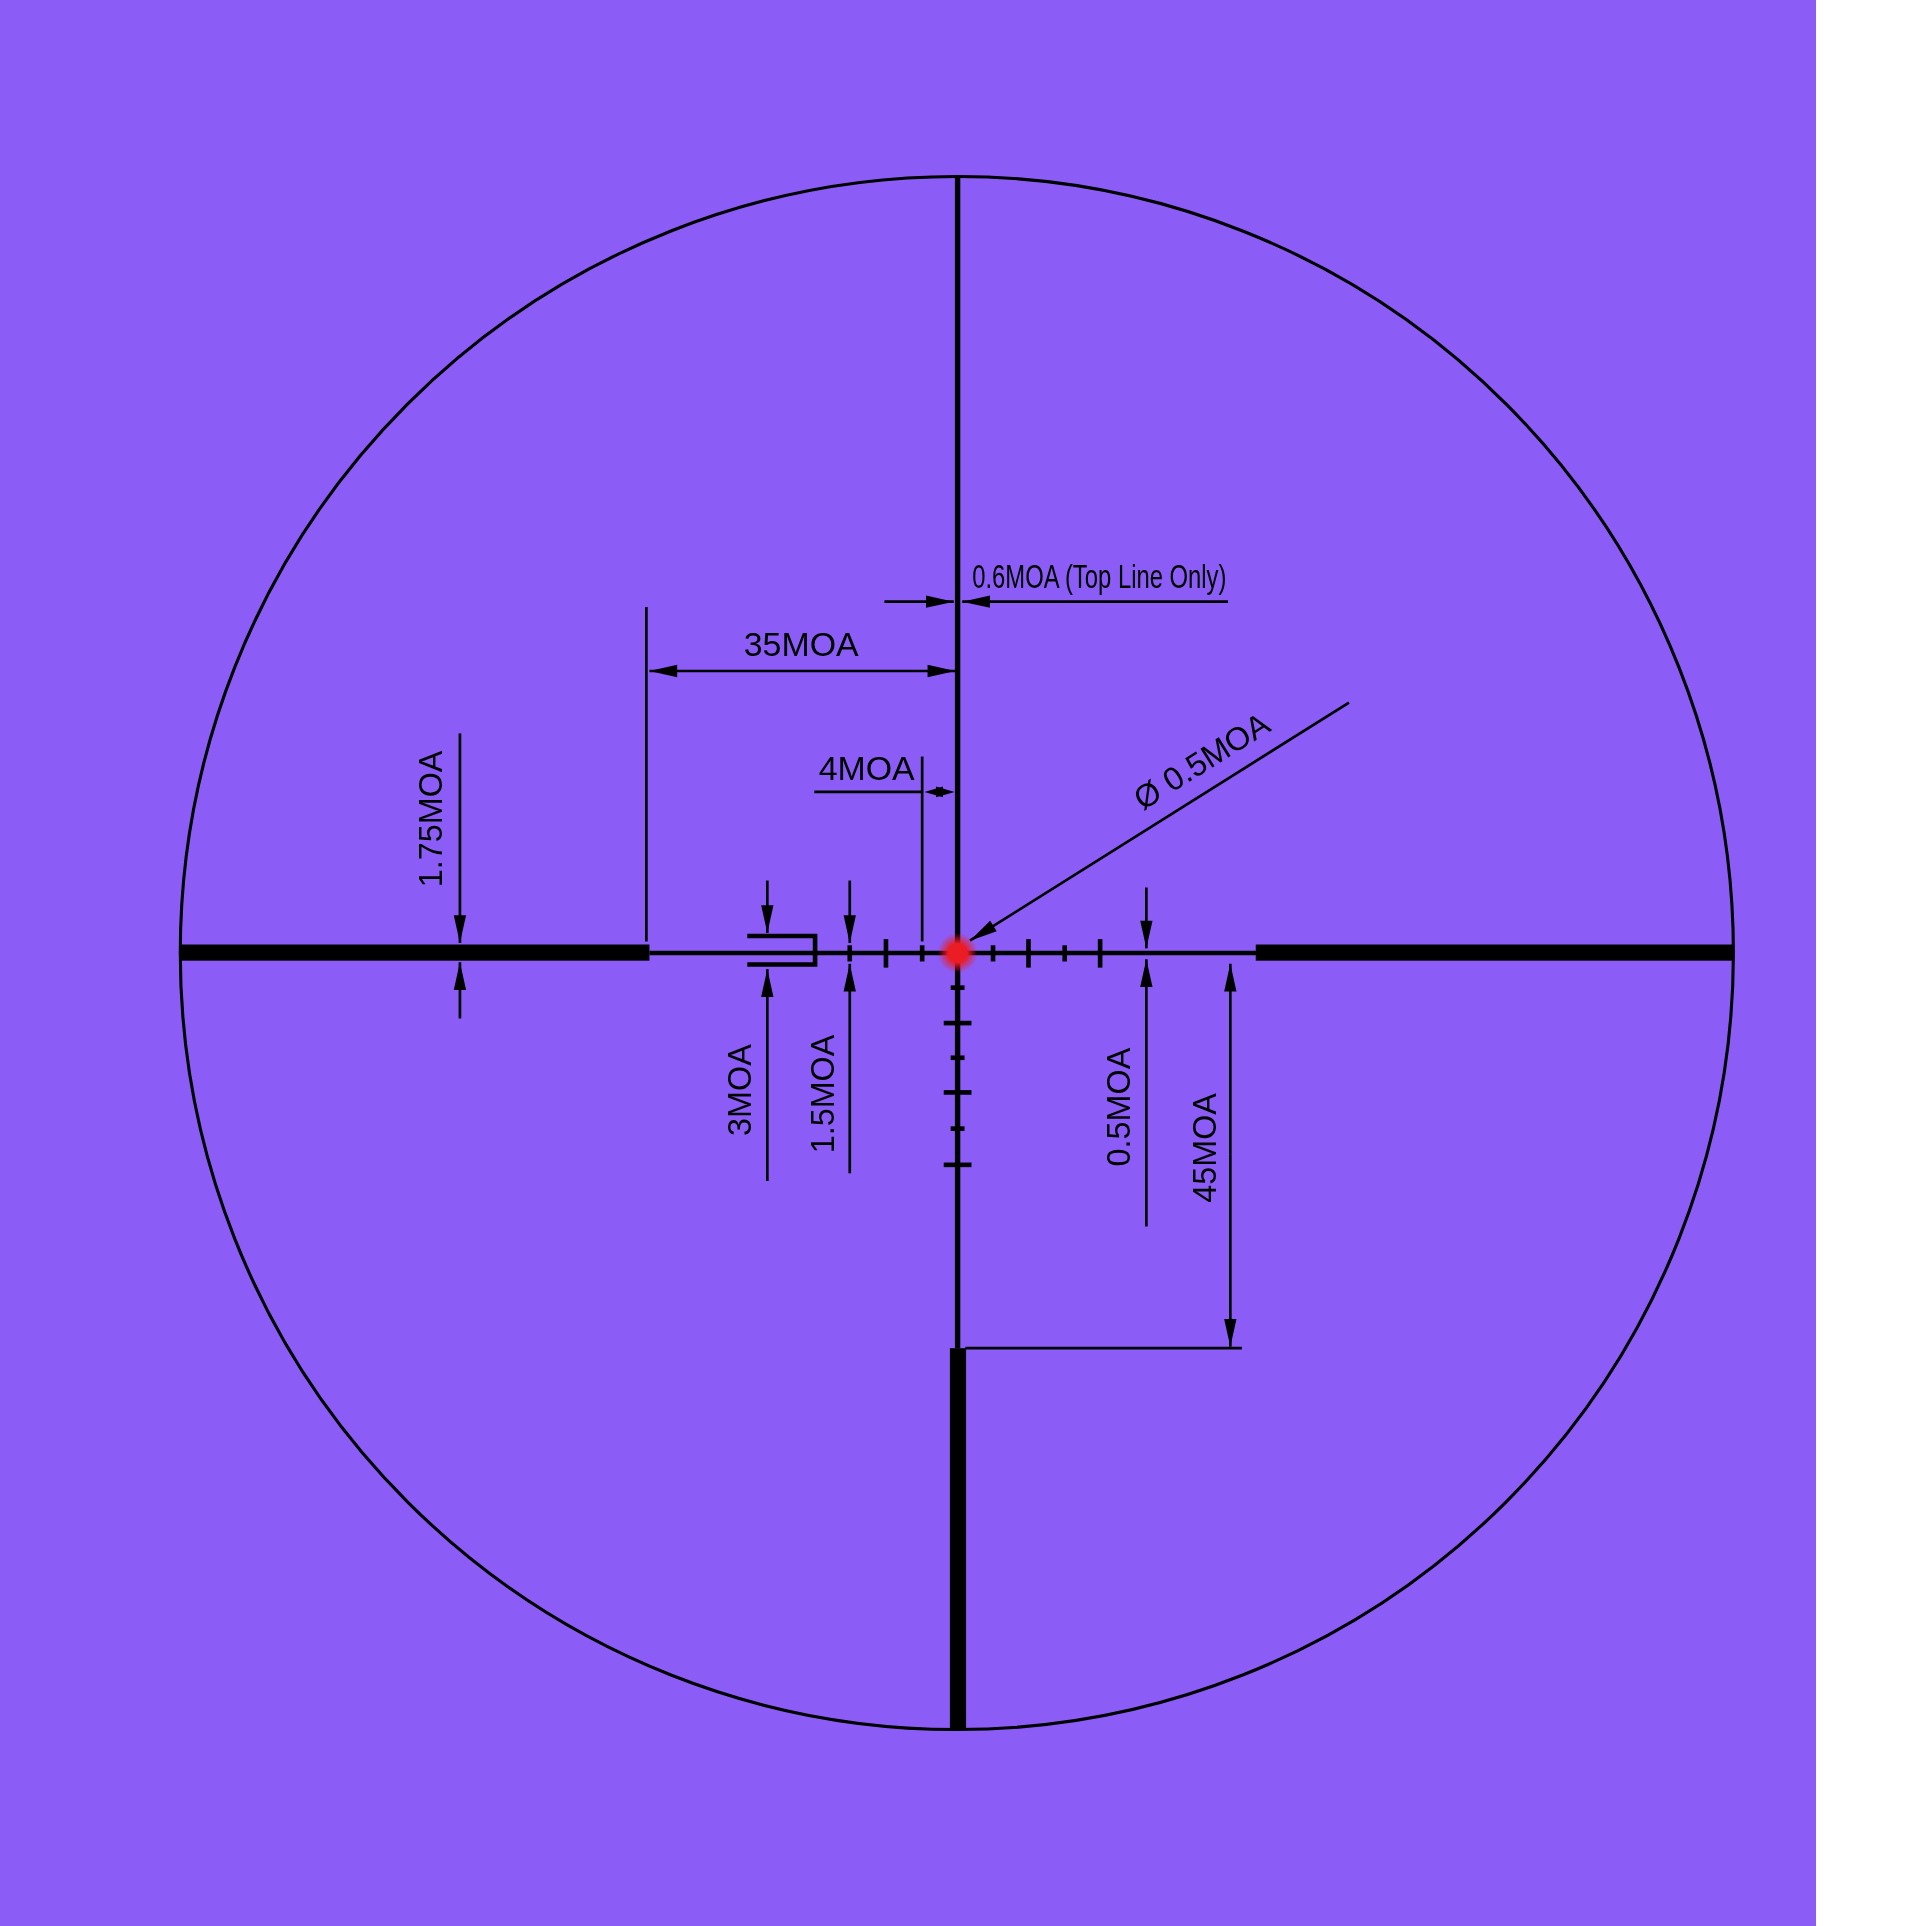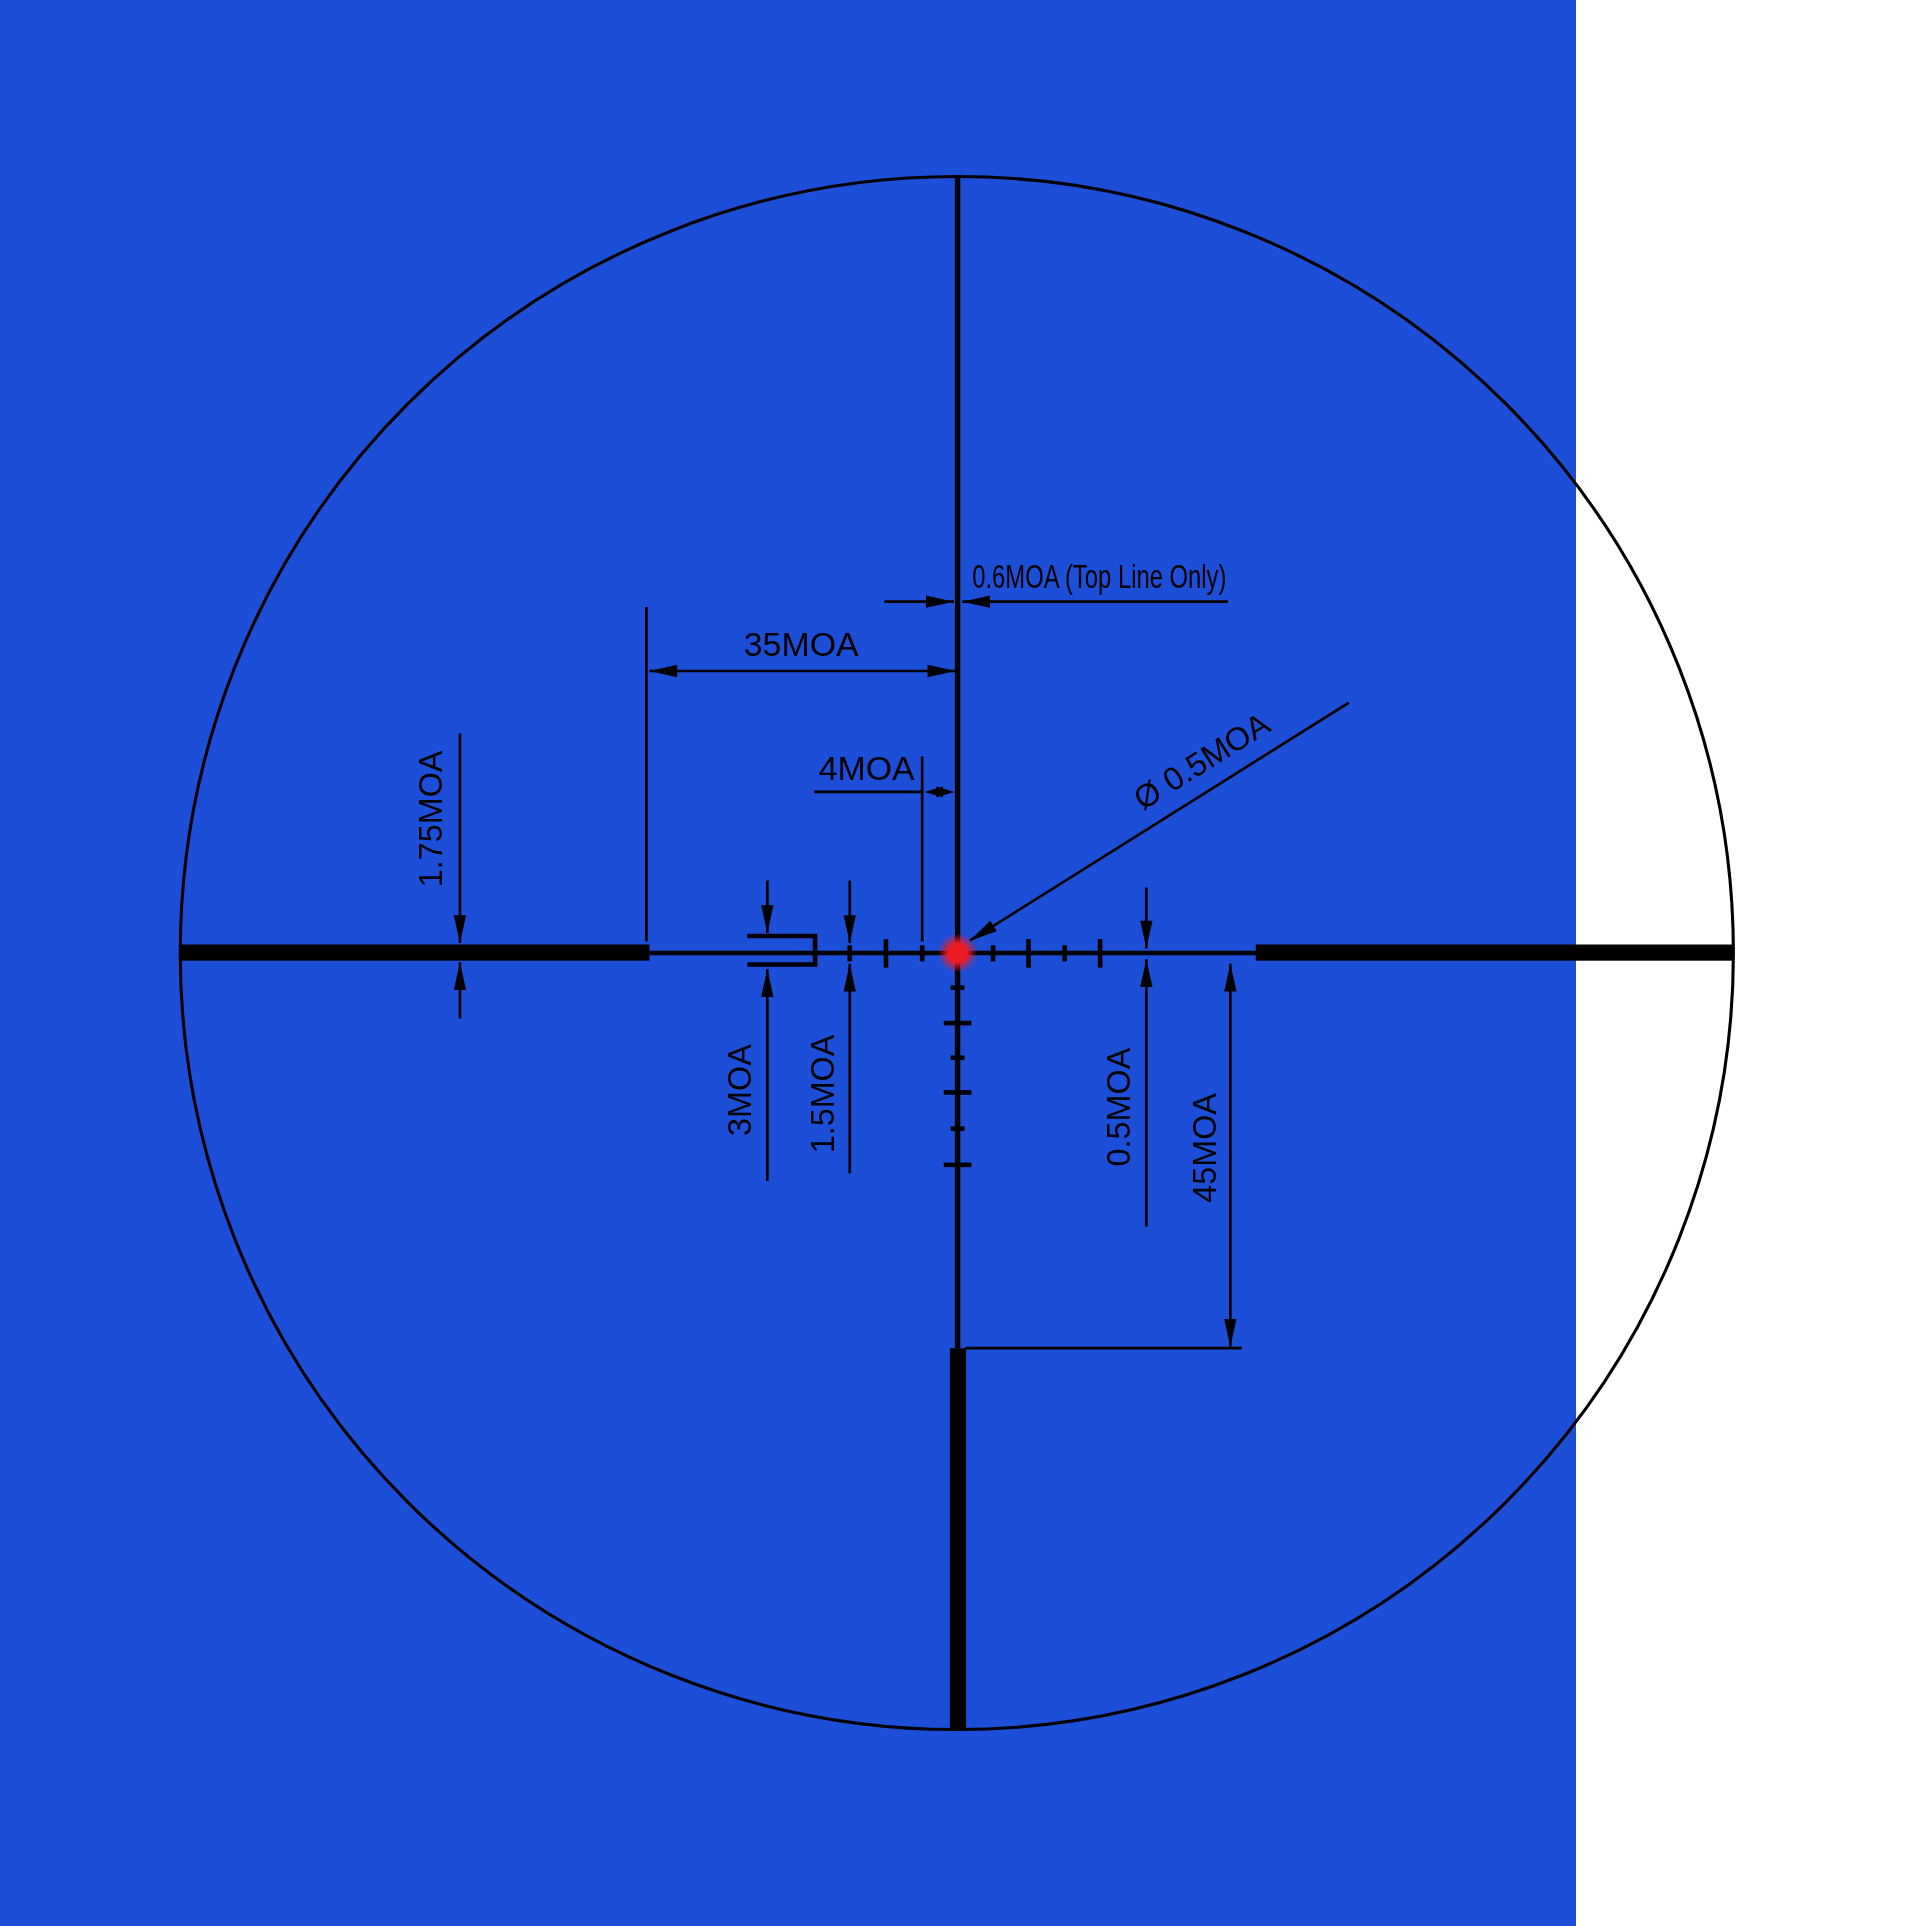--- a/index.html
+++ b/index.html
@@ -1,16 +1,16 @@
 <!DOCTYPE html>
 <html style="font-size:12.3px"><head>
 <meta charset="utf-8">
 <style>
   html,body{margin:0;padding:0;background:#ffffff;}
-  .stage{width:1576px;height:1926px;position:relative;background:#1d4ed8;}
+  .stage{width:1816px;height:1926px;position:relative;background:#8b5cf6;}
   svg{display:block;}
   .outline{fill:none;stroke:#000;stroke-width:4;}
   .thinline{stroke:#000;stroke-width:6;fill:none;}
   .vline{stroke:#000;stroke-width:7;fill:none;}
   .tick{stroke:#000;stroke-width:6;fill:none;}
   .thick{fill:#000;stroke:none;}
   .fork{stroke:#000;stroke-width:6;fill:none;}
   .dim{stroke:#000;stroke-width:3.5;fill:none;}
   .arrowfill{fill:#000;stroke:none;}
   text{font-family:"Liberation Sans", sans-serif;fill:#000;}

